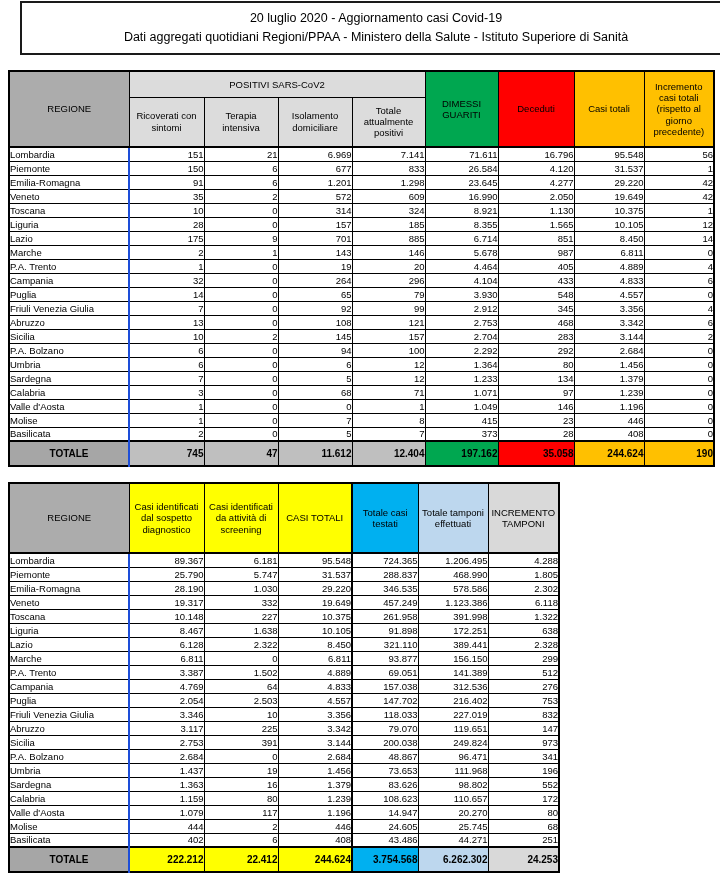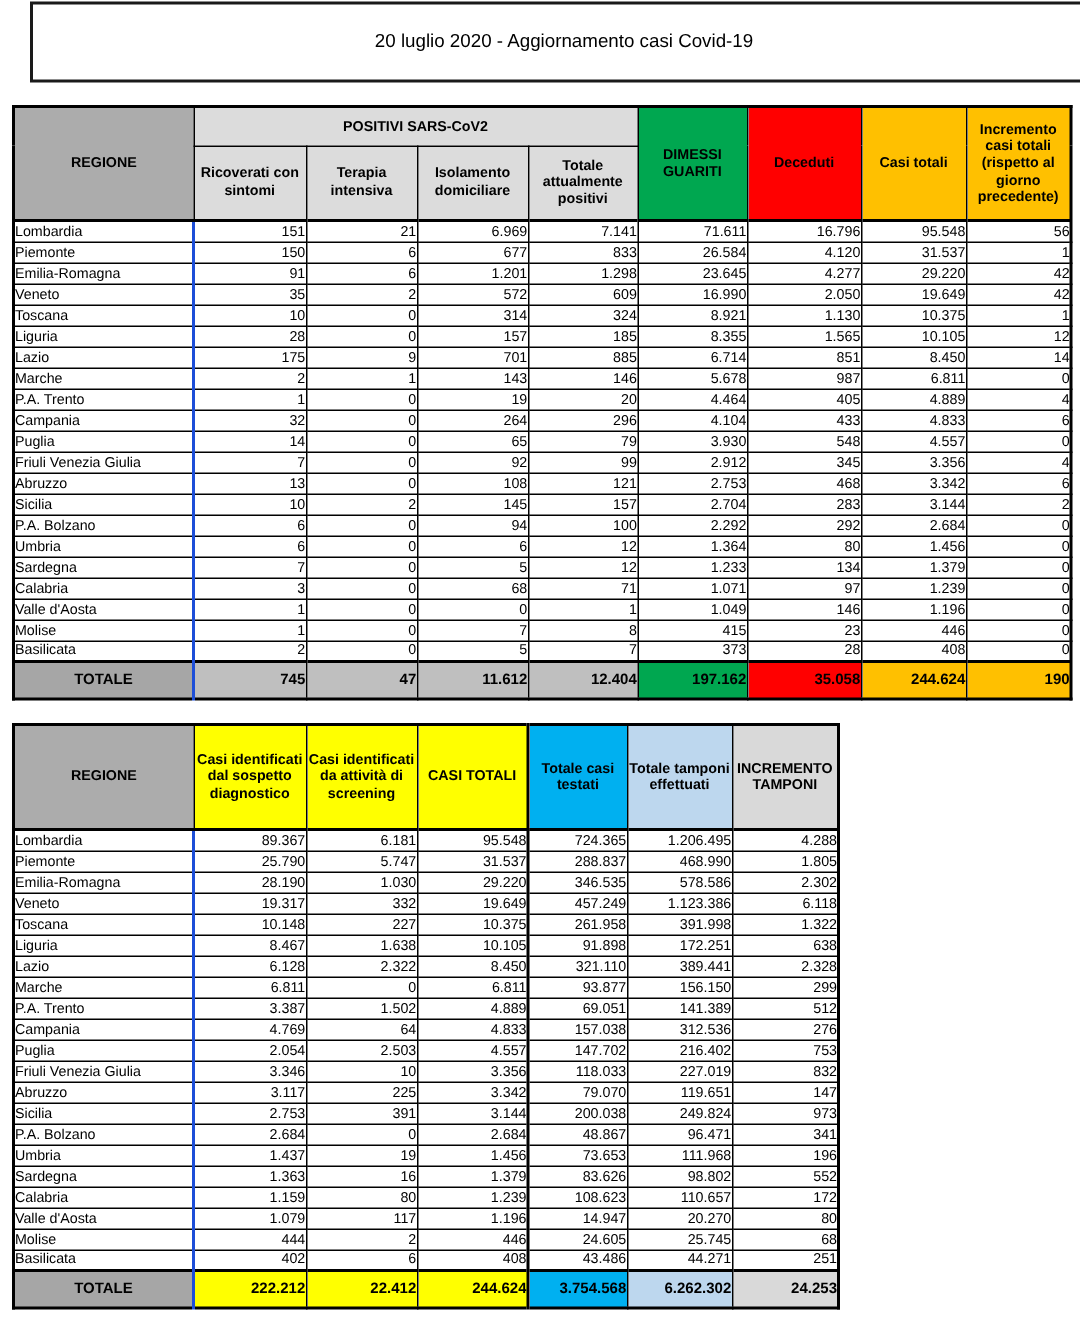--- a/index.html
+++ b/index.html
@@ -15,21 +15,21 @@
     text-align:center;font-size:12.5px;line-height:1.55;
   }
   
   table.t{
     position:absolute;left:8px;border-collapse:collapse;table-layout:fixed;
     border:2px solid #000;
   }
   .t1{top:70px;width:705px;}
   .t2{top:482px;width:550px;}
   .t th,.t td{border:1px solid #000;padding:0;overflow:hidden;font-size:9.5px;}
-  .t thead th{text-align:center;vertical-align:middle;font-weight:bold;line-height:1.2;padding:1px;}
+  .t thead th{text-align:center;vertical-align:middle;font-weight:normal;line-height:1.2;padding:1px;}
   .t1 thead tr.group-row{height:26px;}
   .t1 thead tr.sub-row{height:50px;}
   .t2 thead tr{height:70px;}
   .t thead th{border-bottom-width:1px;}
   .t thead tr:last-child th, .t thead th[rowspan]{border-bottom:2px solid #000;}
   .t tbody tr{height:14px;}
   .t tfoot tr{height:25px;}
   .t tfoot td{border-top:2px solid #000;font-weight:bold;font-size:10px;}
   .num{text-align:right;padding-right:3px;}
   .region{text-align:left;padding-left:3px;}
@@ -56,20 +56,21 @@
   .c-yellow{background:var(--yellow);}
   .c-cyan{background:var(--cyan);}
   .c-lblue{background:var(--light-blue);}
   .c-lgray{background:var(--light-gray);}
 </style>
 </head>
 <body style="--green: #00A750; --red: #FF0000; --gold: #FFC000; --yellow: #FFFF00; --cyan: #00B0F0; --light-blue: #BDD7EE; --header-gray: #ACACAC; --subheader-gray: #DCDCDC; --total-label-gray: #A6A6A6; --total-cell-gray: #BFBFBF; --light-gray: #D9D9D9;">
 
 <div class="titlebox">
   <div>20 luglio 2020 - Aggiornamento casi Covid-19</div>
+  <div>Dati aggregati quotidiani Regioni/PPAA - Ministero della Salute - Istituto Superiore di Sanità</div>
 </div>
 
 <table class="t t1">
   <colgroup>
     <col style="width:120px">
       <col style="width:75px">
       <col style="width:74px">
     <col style="width:74px">
       <col style="width:73px">
       <col style="width:73px">

